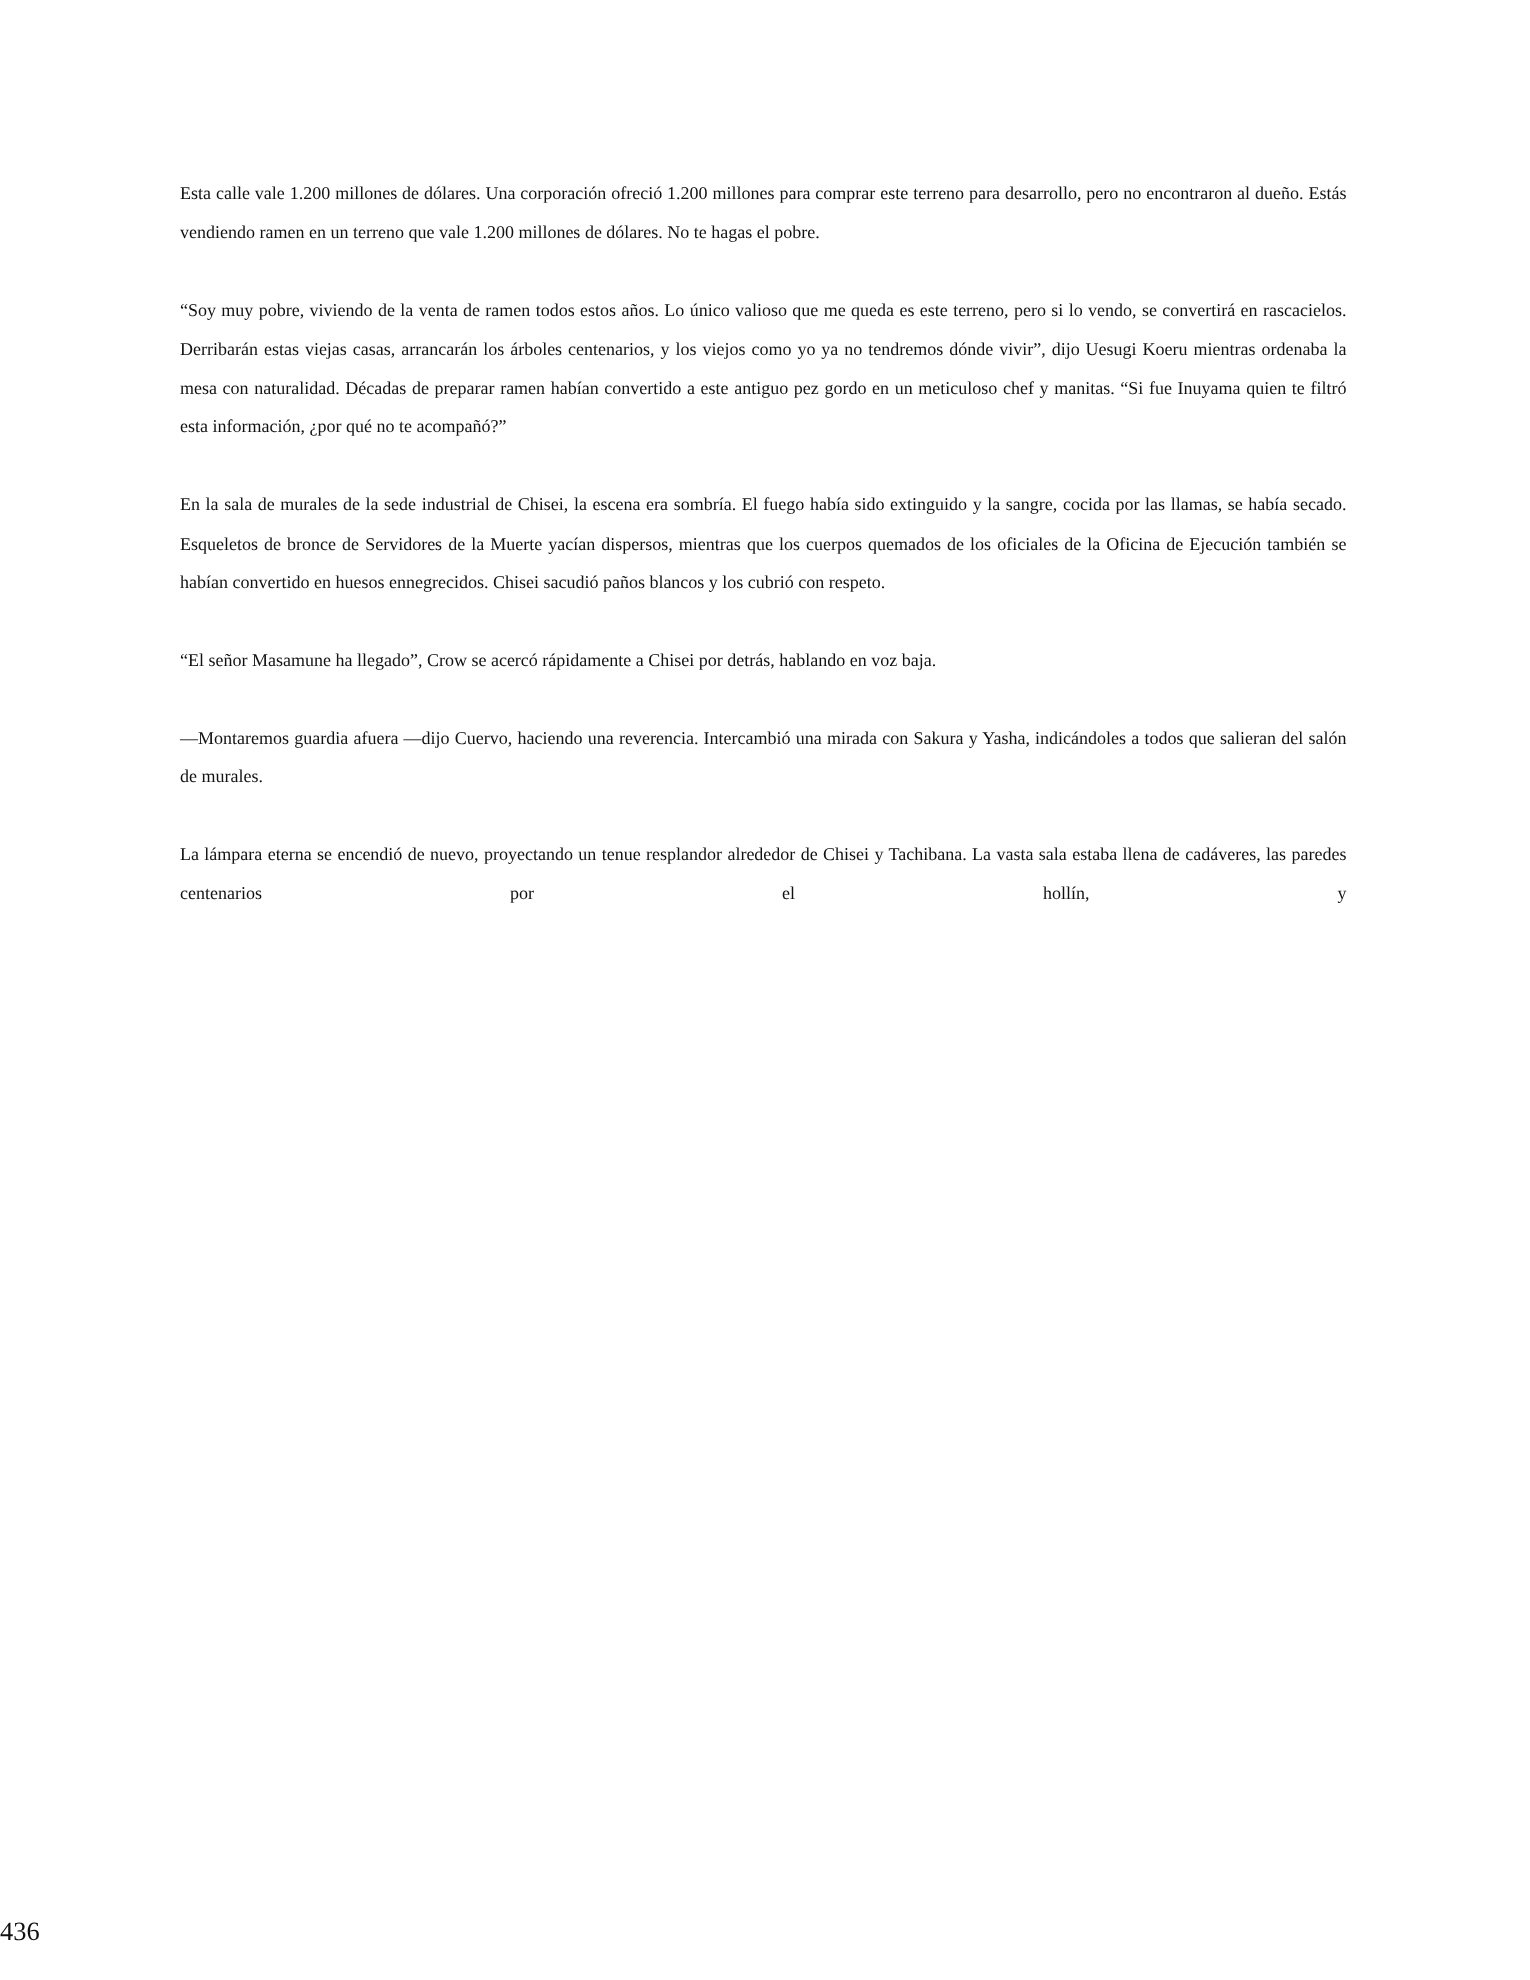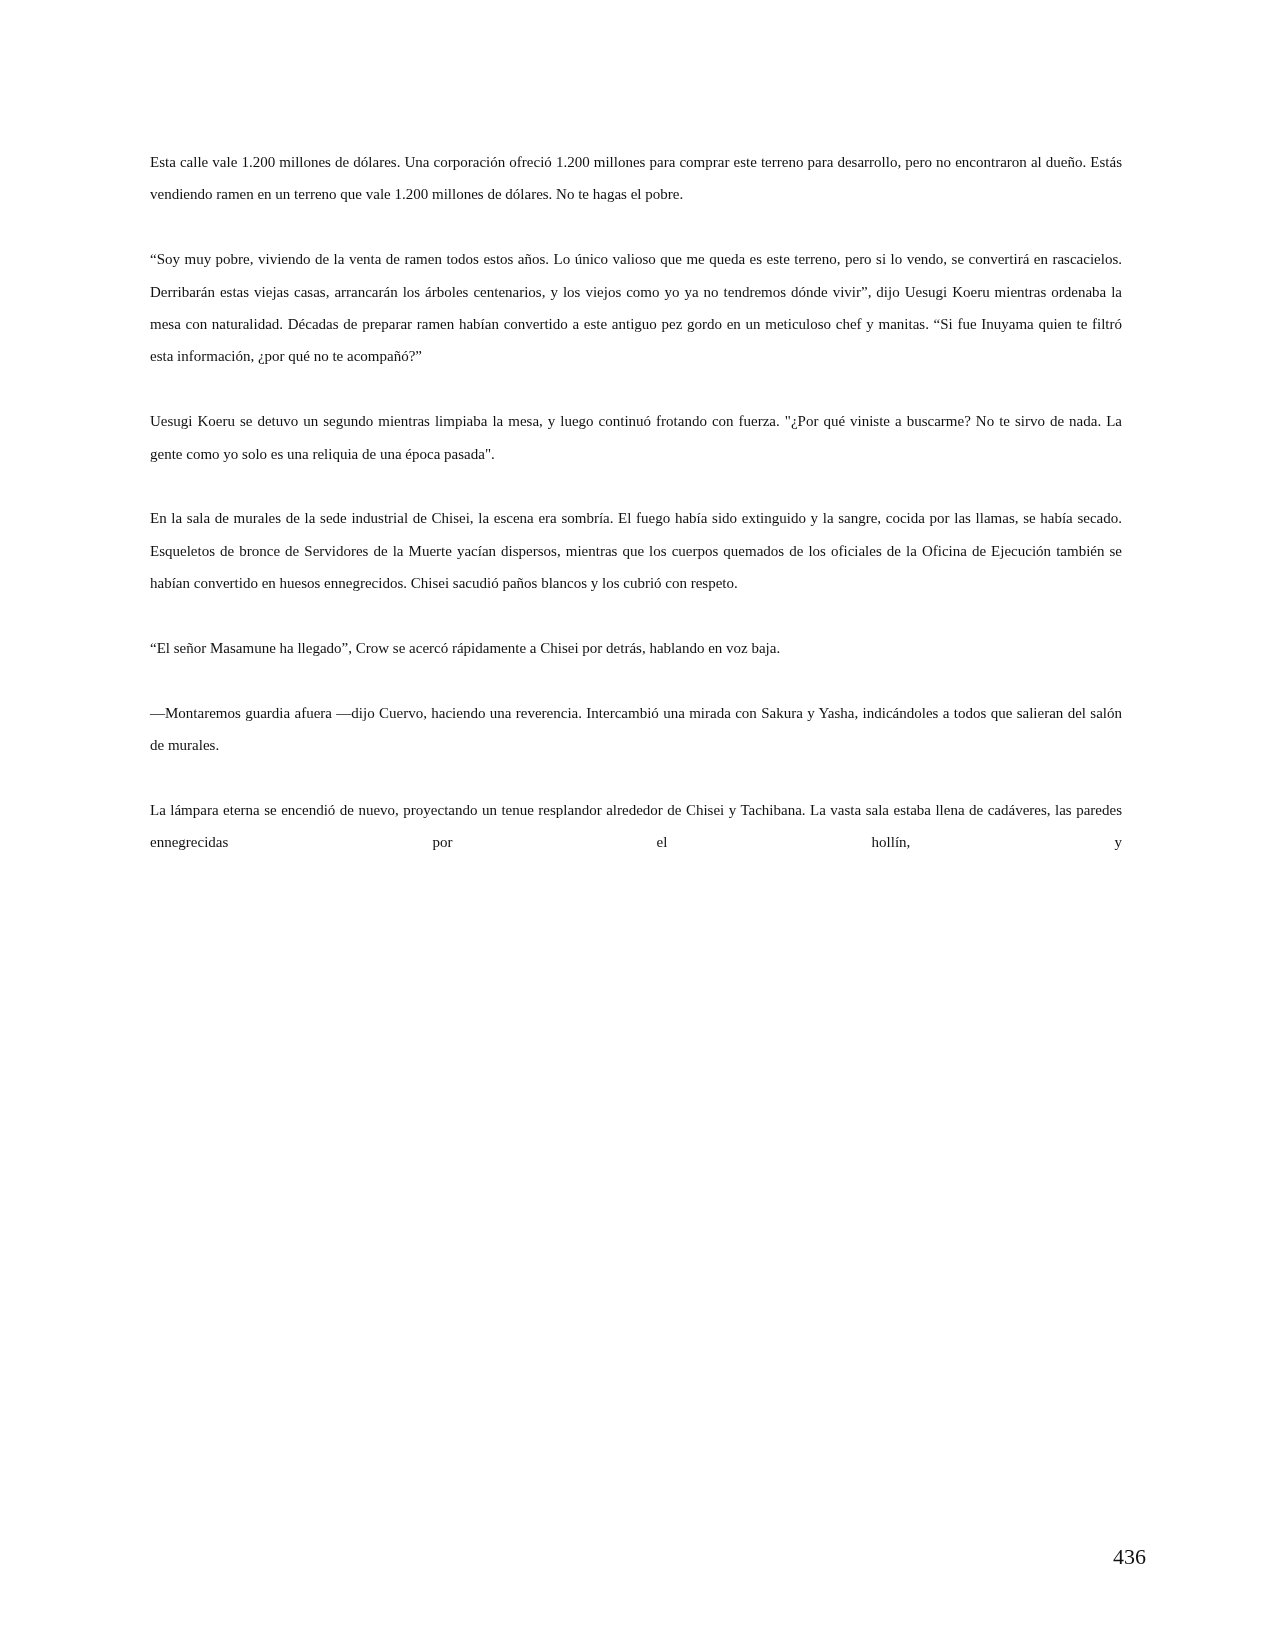--- a/index.html
+++ b/index.html
@@ -25,32 +25,31 @@
     }
     .para {
       margin: 0 0 32.4px 0;
       text-align: justify;
       text-align-last: left;
     }
     .page-number {
       position: absolute;
       left: 0;
       width: 1146px;
-      top: 1543px;
-      text-align: right;
+      top: 1596px;
+      text-align: left;
       font-size: 22px;
       line-height: 28px;
     }
   </style>
 </head>
 <body>
 
 <main class="page-body">
   <p class="para">Esta calle vale 1.200 millones de dólares. Una corporación ofreció 1.200 millones para comprar este terreno para desarrollo, pero no encontraron al dueño. Estás vendiendo ramen en un terreno que vale 1.200 millones de dólares. No te hagas el pobre.</p>
   <p class="para">“Soy muy pobre, viviendo de la venta de ramen todos estos años. Lo único valioso que me queda es este terreno, pero si lo vendo, se convertirá en rascacielos. Derribarán estas viejas casas, arrancarán los árboles centenarios, y los viejos como yo ya no tendremos dónde vivir”, dijo Uesugi Koeru mientras ordenaba la mesa con naturalidad. Décadas de preparar ramen habían convertido a este antiguo pez gordo en un meticuloso chef y manitas. “Si fue Inuyama quien te filtró esta información, ¿por qué no te acompañó?”</p>
-  <p class="para">Uesugi Koeru se detuvo un segundo mientras limpiaba la mesa, y luego continuó frotando con fuerza. "¿Por qué viniste a buscarme? No te sirvo de nada. La gente como yo solo es una reliquia de una época pasada".</p>
   <p class="para">En la sala de murales de la sede industrial de Chisei, la escena era sombría. El fuego había sido extinguido y la sangre, cocida por las llamas, se había secado. Esqueletos de bronce de Servidores de la Muerte yacían dispersos, mientras que los cuerpos quemados de los oficiales de la Oficina de Ejecución también se habían convertido en huesos ennegrecidos. Chisei sacudió paños blancos y los cubrió con respeto.</p>
   <p class="para">“El señor Masamune ha llegado”, Crow se acercó rápidamente a Chisei por detrás, hablando en voz baja.</p>
   <p class="para">—Montaremos guardia afuera —dijo Cuervo, haciendo una reverencia. Intercambió una mirada con Sakura y Yasha, indicándoles a todos que salieran del salón de murales.</p>
-  <p class="para last-para" style="text-align-last: justify;">La lámpara eterna se encendió de nuevo, proyectando un tenue resplandor alrededor de Chisei y Tachibana. La vasta sala estaba llena de cadáveres, las paredes ennegrecidas por el hollín, y</p>
+  <p class="para last-para" style="text-align-last: justify;">La lámpara eterna se encendió de nuevo, proyectando un tenue resplandor alrededor de Chisei y Tachibana. La vasta sala estaba llena de cadáveres, las paredes centenarios por el hollín, y</p>
 </main>
 
 <div class="page-number">436</div>
 
 </body></html>

